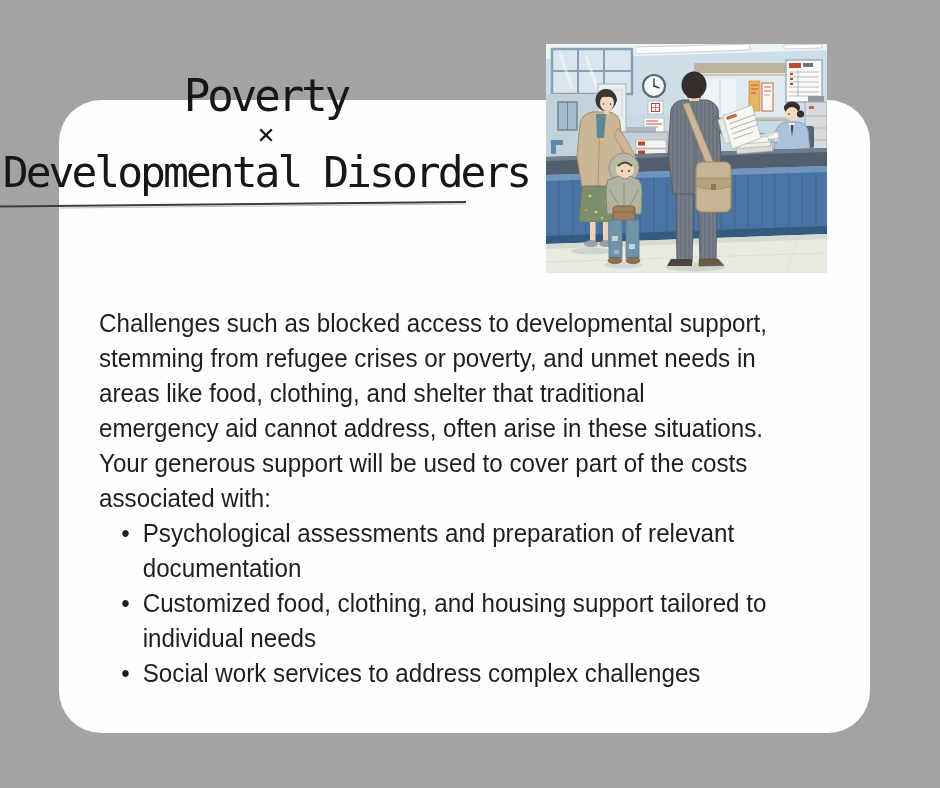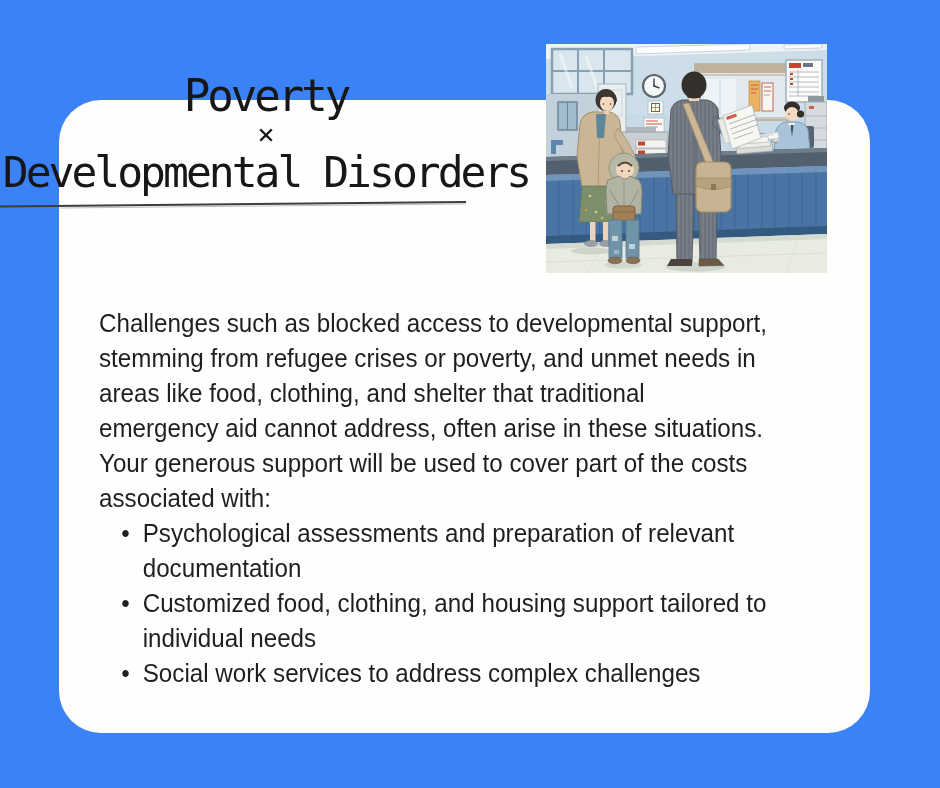--- a/index.html
+++ b/index.html
@@ -1,17 +1,17 @@
 <!DOCTYPE html>
 <html><head>
 <meta charset="utf-8">
 <style>
   html,body{margin:0;padding:0;}
   body{background:#f8f0e4;font-family:"Liberation Sans",sans-serif;}
-  .stage{position:relative;width:940px;height:788px;background:#3b82f6;overflow:hidden;}
+  .stage{position:relative;width:940px;height:788px;background:#a3a3a3;overflow:hidden;}
   .card{position:absolute;left:59px;top:100px;width:811px;height:633px;background:#fffefc;border-radius:42px;}
   .title-block{position:absolute;left:-10px;top:72px;width:552px;text-align:center;color:#171717;
     font-family:"DejaVu Sans Mono",monospace;font-weight:400;}
   .title-line1{font-size:44px;line-height:48px;letter-spacing:-3px;}
   .title-sep{font-size:29px;line-height:29px;letter-spacing:0;}
   .title-line2{font-size:43px;line-height:46px;letter-spacing:-3px;white-space:nowrap;}
   .title-underline{position:absolute;left:0;top:196px;width:470px;height:14px;}
   .illustration{position:absolute;left:546px;top:44px;width:281px;height:229px;}
   .content{position:absolute;left:99px;top:306px;width:800px;transform:scaleX(0.93);transform-origin:0 0;
     font-size:26px;line-height:35px;color:#1f1f1f;}

